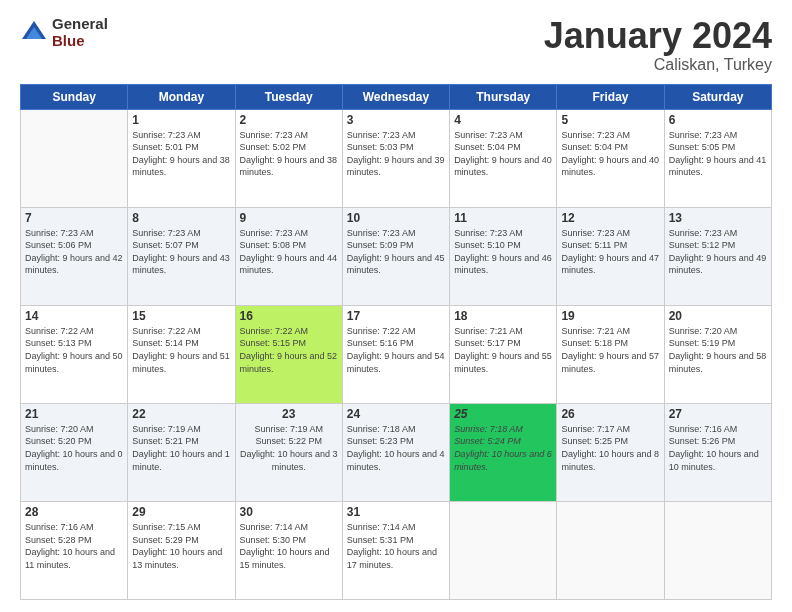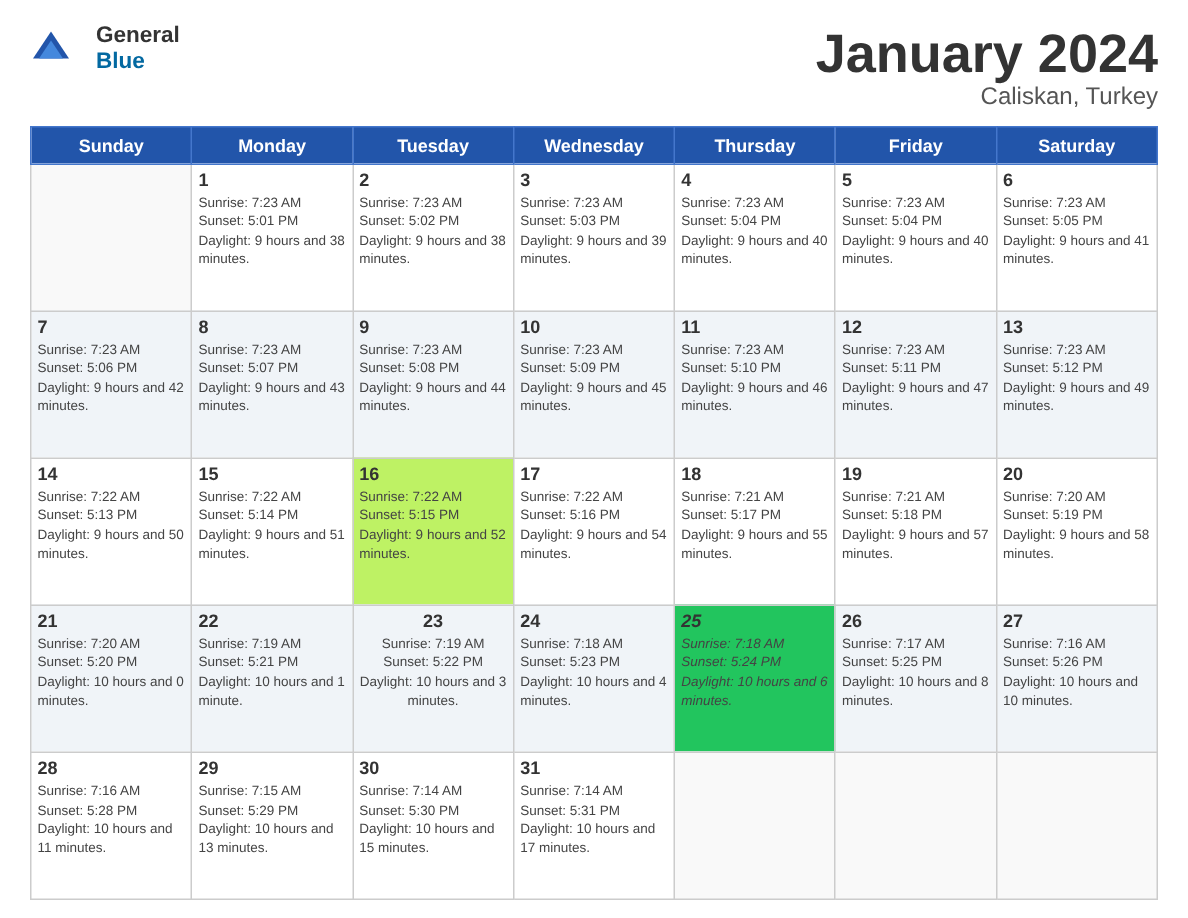--- a/index.html
+++ b/index.html
@@ -19,36 +19,36 @@
     }
     .header {
       display: flex;
       justify-content: space-between;
       align-items: flex-start;
       margin-bottom: 10px;
     }
     .logo {
       display: flex;
       align-items: center;
-      gap: 12px;
+      gap: 0px;
     }
     .logo-text {
       display: flex;
       flex-direction: column;
       line-height: 1.1;
     }
     .logo-general {
       font-size: 15px;
       font-weight: bold;
       color: #333;
     }
     .logo-blue {
       font-size: 15px;
       font-weight: bold;
-      color: #0369a1;
+      color: #7f1d1d;
     }
     .logo-icon {
       width: 28px;
       height: 28px;
       margin-right: 4px;
     }
     .title-block {
       text-align: right;
     }
     .month-title {

